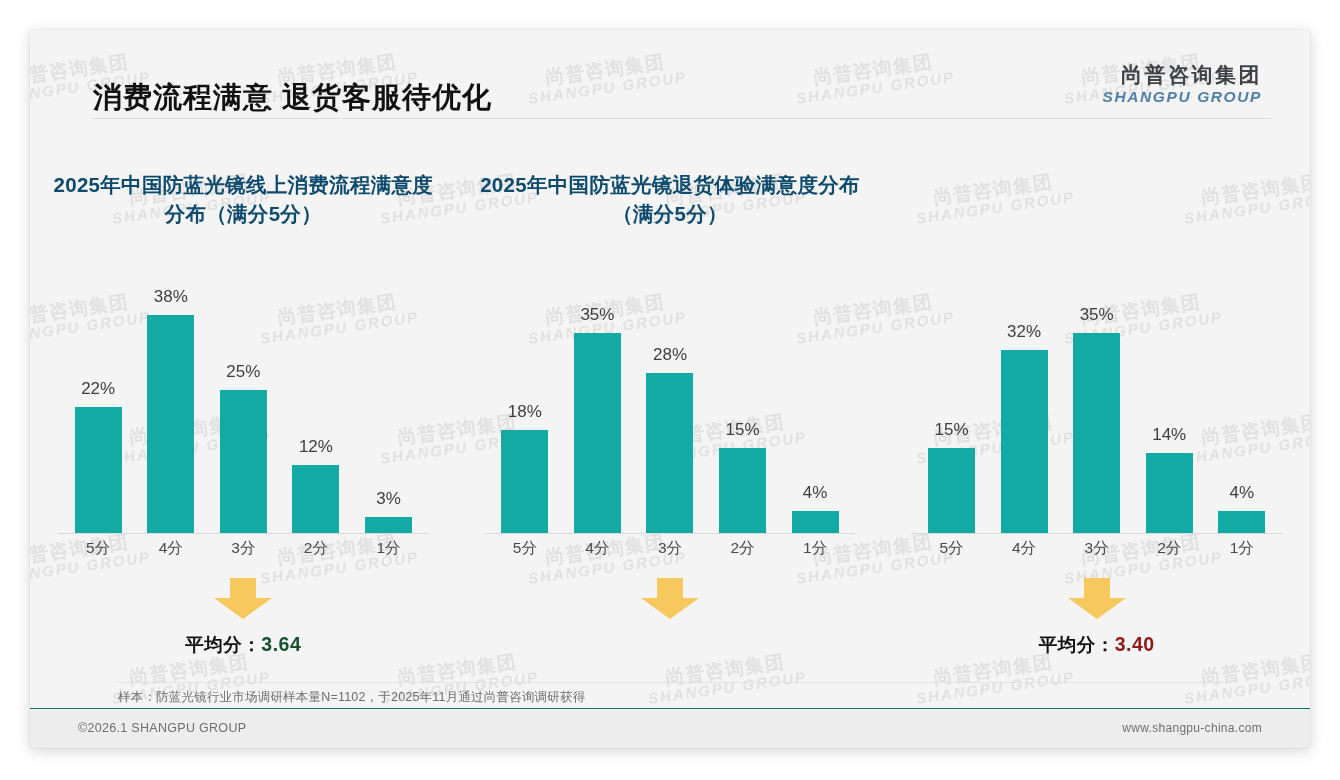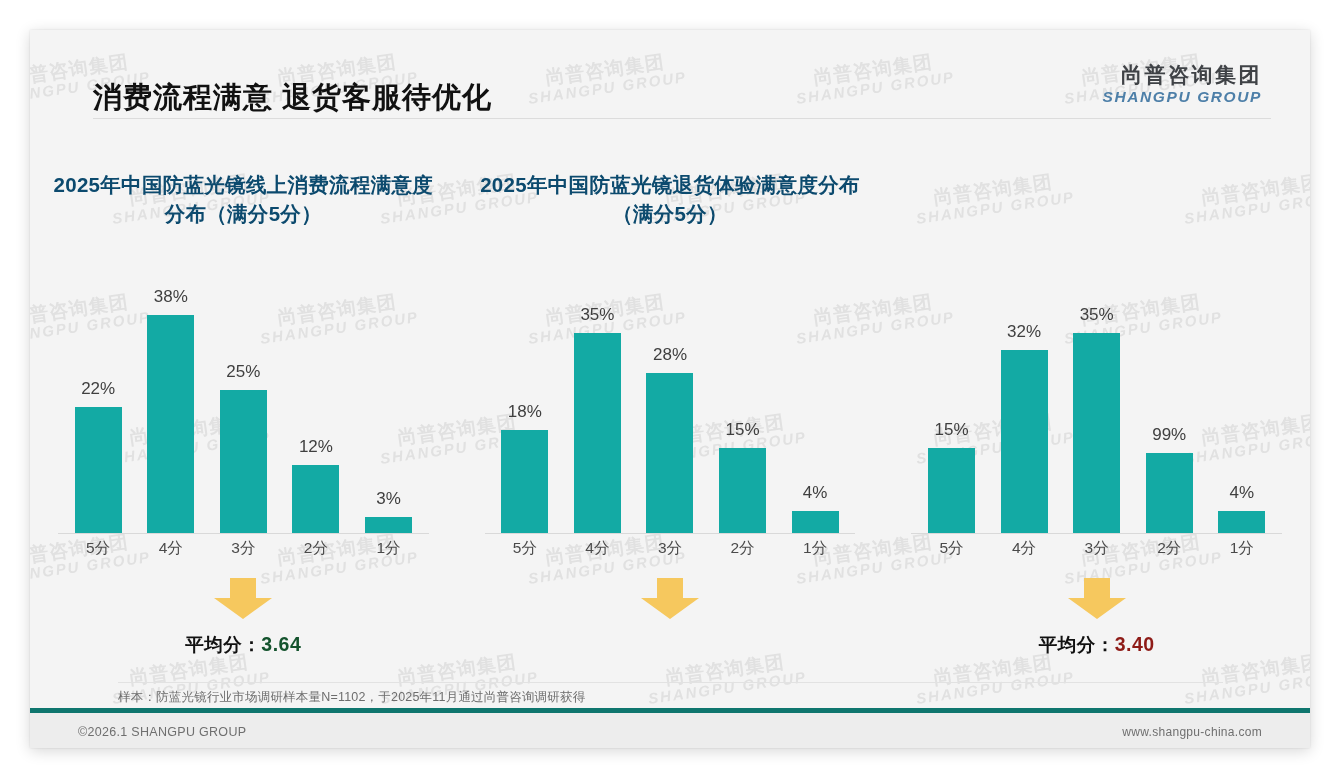--- a/index.html
+++ b/index.html
@@ -149,21 +149,21 @@
     background: #e2e2e2; z-index: 3;
   }
   #note {
     position: absolute; left: 88px; top: 659px;
     font-size: 12.5px; color: #6d6d6d; letter-spacing: .2px;
     z-index: 3;
   }
   #footer {
     position: absolute; left: 0; bottom: 0; width: 100%; height: 40px;
     background: #ededed;
-    border-top: 5px solid #0f766e;
+    border-top: 1px solid #0f766e;
     z-index: 3;
   }
   #footer-left {
     position: absolute; left: 48px; top: 12px;
     font-size: 12.5px; color: #6f6f6f; letter-spacing: .3px;
   }
   #footer-right {
     position: absolute; right: 48px; top: 12px;
     font-size: 12px; color: #6f6f6f; letter-spacing: .3px;
   }
@@ -396,21 +396,21 @@
             </div>
             <div class="barwrap">
               <div class="bar-label" style="bottom: 192px;">32%</div>
               <div class="bar" style="height: 184px; background: rgb(19, 170, 164);"></div>
             </div>
             <div class="barwrap">
               <div class="bar-label" style="bottom: 209px;">35%</div>
               <div class="bar" style="height: 201px; background: rgb(19, 170, 164);"></div>
             </div>
             <div class="barwrap">
-              <div class="bar-label" style="bottom: 89px;">99%</div>
+              <div class="bar-label" style="bottom: 89px;">14%</div>
               <div class="bar" style="height: 81px; background: rgb(19, 170, 164);"></div>
             </div>
             <div class="barwrap">
               <div class="bar-label" style="bottom: 31px;">4%</div>
               <div class="bar" style="height: 23px; background: rgb(19, 170, 164);"></div>
             </div>
           </div>
           <div class="axis-line"></div>
         </div>
         <div class="cat-row">

